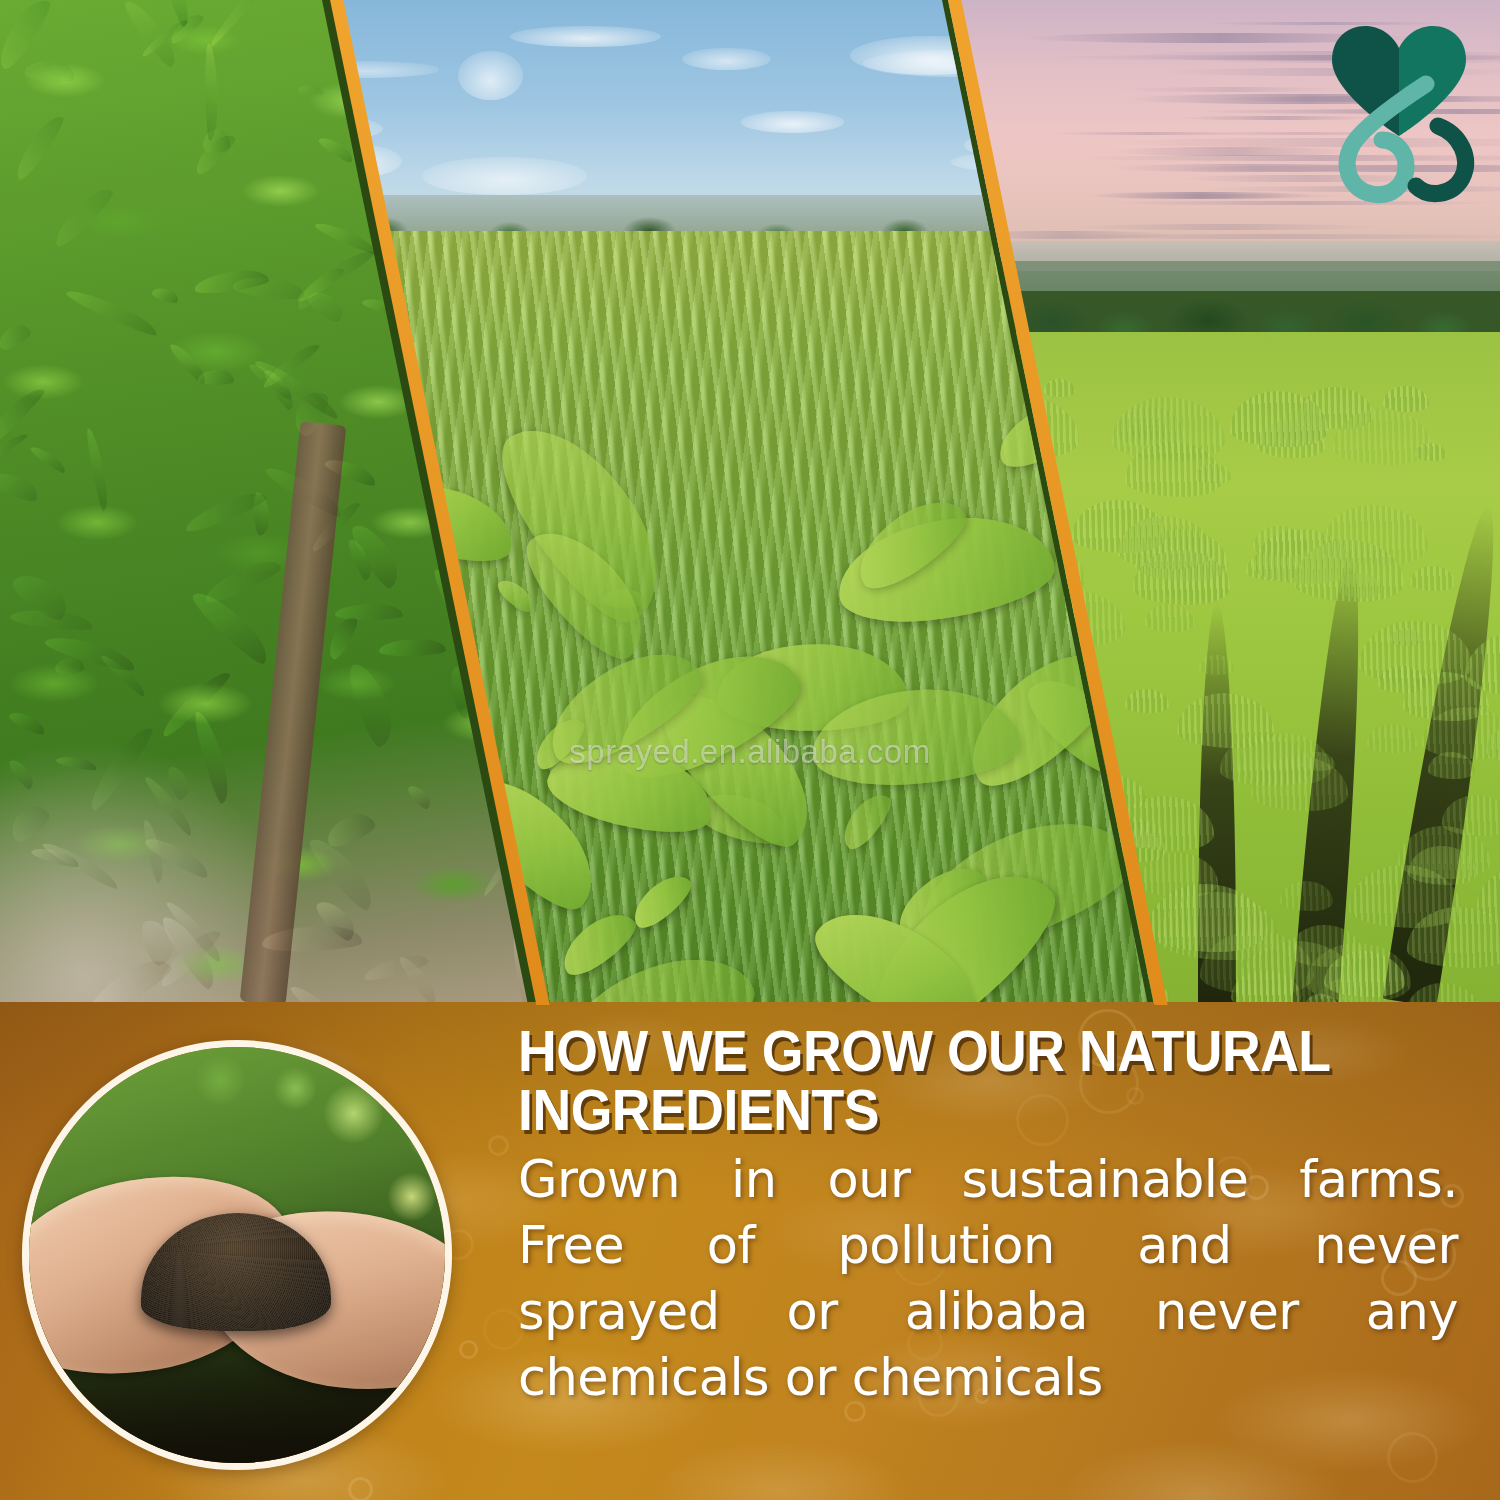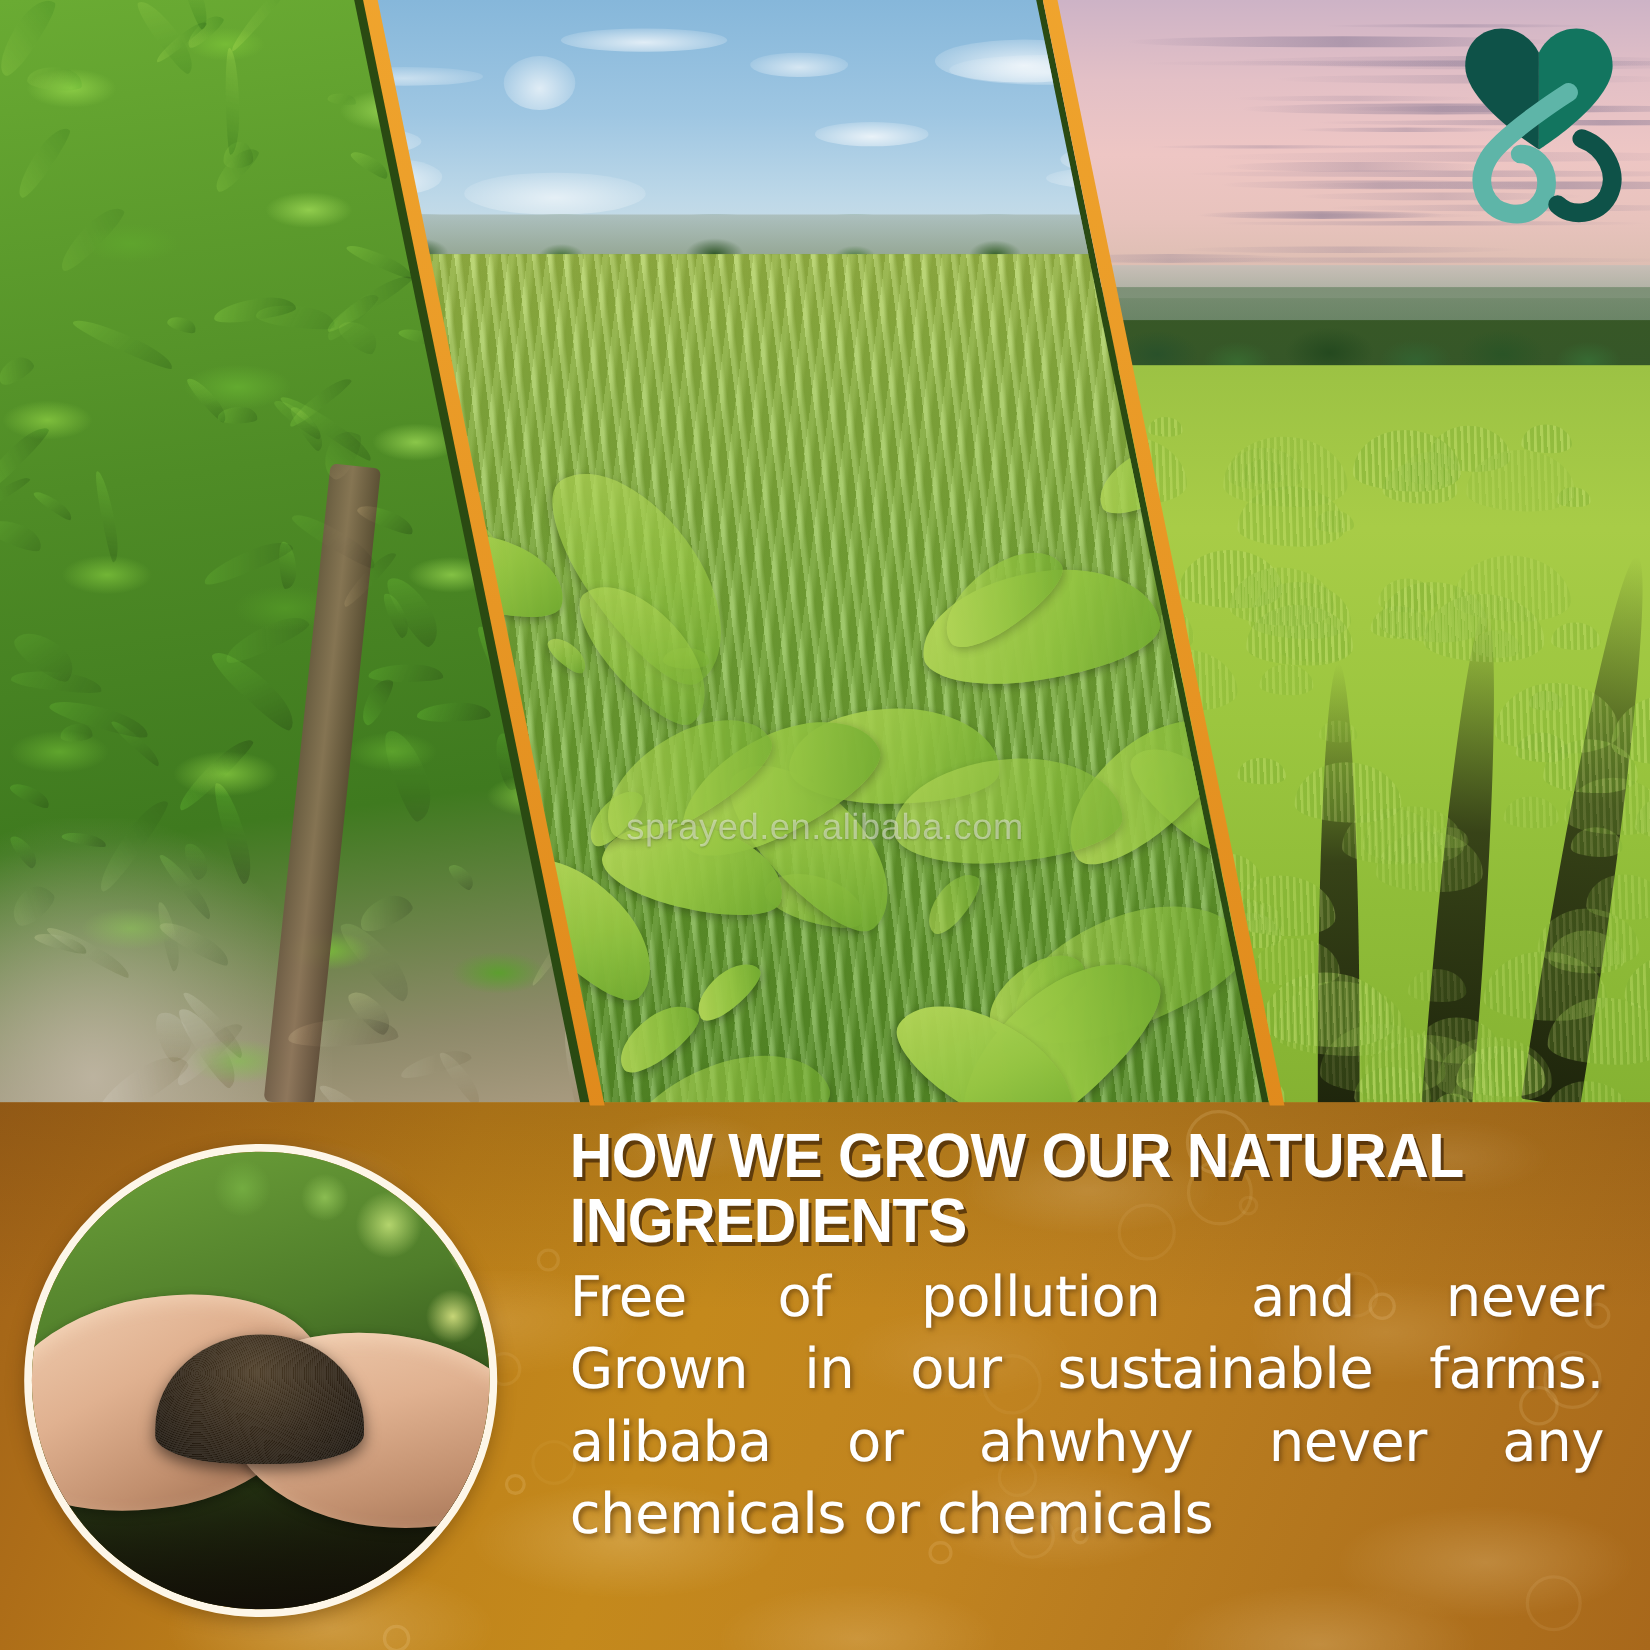--- a/index.html
+++ b/index.html
@@ -694,37 +694,37 @@
     <div class="soil-hand" style="left:42%; top:40%; width:70%; height:42%;
                 border-radius:48% 52% 50% 50% / 44% 56% 44% 56%;
                 transform:rotate(6deg);"></div>
     <div class="soil-heap"></div>
   </div>
 
   <div id="text-block">
     <div id="headline">HOW WE GROW OUR NATURAL INGREDIENTS</div>
     <div id="body-copy">
         <div class="just">
+          <span>Grown</span>
+          <span>in</span>
+          <span>our</span>
+          <span>sustainable</span>
+          <span>farms.</span>
+        </div>
+        <div class="just">
           <span>Free</span>
           <span>of</span>
           <span>pollution</span>
           <span>and</span>
           <span>never</span>
         </div>
         <div class="just">
-          <span>Grown</span>
-          <span>in</span>
-          <span>our</span>
-          <span>sustainable</span>
-          <span>farms.</span>
-        </div>
-        <div class="just">
+          <span>sprayed</span>
+          <span>or</span>
           <span>alibaba</span>
-          <span>or</span>
-          <span>ahwhyy</span>
           <span>never</span>
           <span>any</span>
         </div>
         <div class="ln">chemicals or chemicals</div>
       </div>
   </div>
 
 </div>
 
 </body></html>

